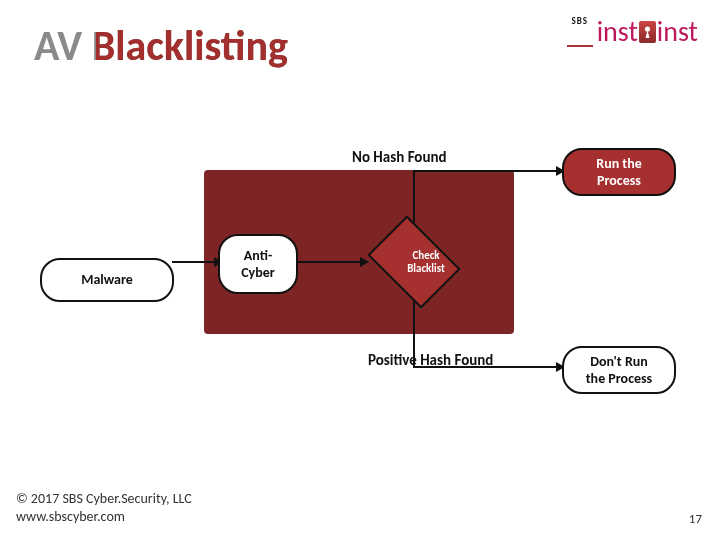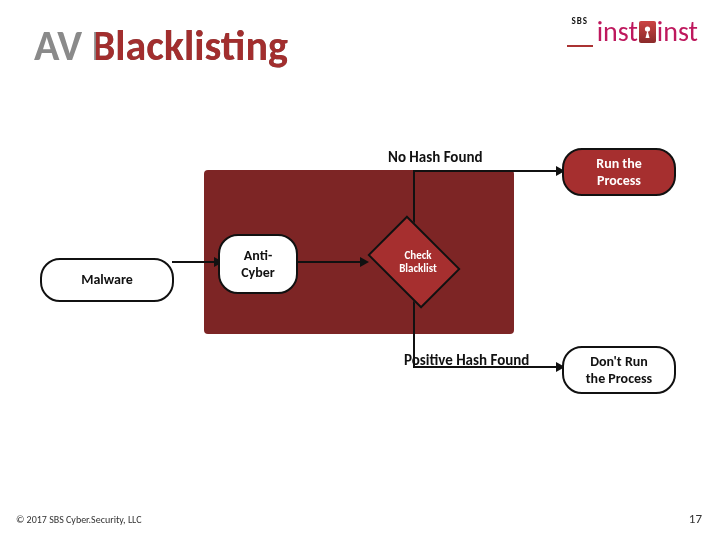--- a/index.html
+++ b/index.html
@@ -132,40 +132,39 @@
     left: 50%;
     top: 50%;
     width: 72px;
     height: 52px;
     transform: translate(-50%,-50%) rotate(45deg);
     background: #a62f2f;
     border: 2px solid #111;
   }
   .diamond-label {
     position: absolute;
-    left: 4px;
+    left: 12px;
     top: 0;
     width: 104px;
     height: 74px;
     display: flex;
     align-items: center;
     justify-content: center;
     text-align: center;
     font-size: 11px;
     font-weight: 600;
     color: #fff;
     line-height: 1.2;
   }
   
   .flow-label {
     position: absolute;
     font-size: 15px;
     font-weight: 600;
     color: #111;
-    margin-left: 36px;
   }
   #lbl-nohash  { left: 352px; top: 148px; }
   #lbl-poshash { left: 368px; top: 351px; }
   
   .line {
     position: absolute;
     background: #111;
   }
   .line-h { height: 2px; }
   .line-v { width: 2px; }
@@ -189,21 +188,21 @@
   #a3  { left: 556px; top: 166px; }
   
   #c4v { left: 413px; top: 298px; height: 70px; }
   #c4h { left: 413px; top: 366px; width: 147px; }
   #a4  { left: 556px; top: 362px; }
   
   .footer {
     position: absolute;
     left: 16px;
     bottom: 14px;
-    font-size: 10px;
+    font-size: 14px;
     line-height: 1.3;
     color: #333;
   }
   .page-no {
     position: absolute;
     right: 18px;
     bottom: 14px;
     font-size: 13px;
     color: #333;
   }
@@ -270,16 +269,17 @@
     <span style="white-space:pre-line">Run the
 Process</span>
   </div>
   <div id="n-dont" class="pill white-pill">
     <span style="white-space:pre-line">Don't Run
 the Process</span>
   </div>
 
   <div class="footer">
     <div>© 2017 SBS Cyber.Security, LLC</div>
+    <div>www.sbscyber.com</div>
   </div>
   <div class="page-no">17</div>
 
 </div>
 
 </body></html>

